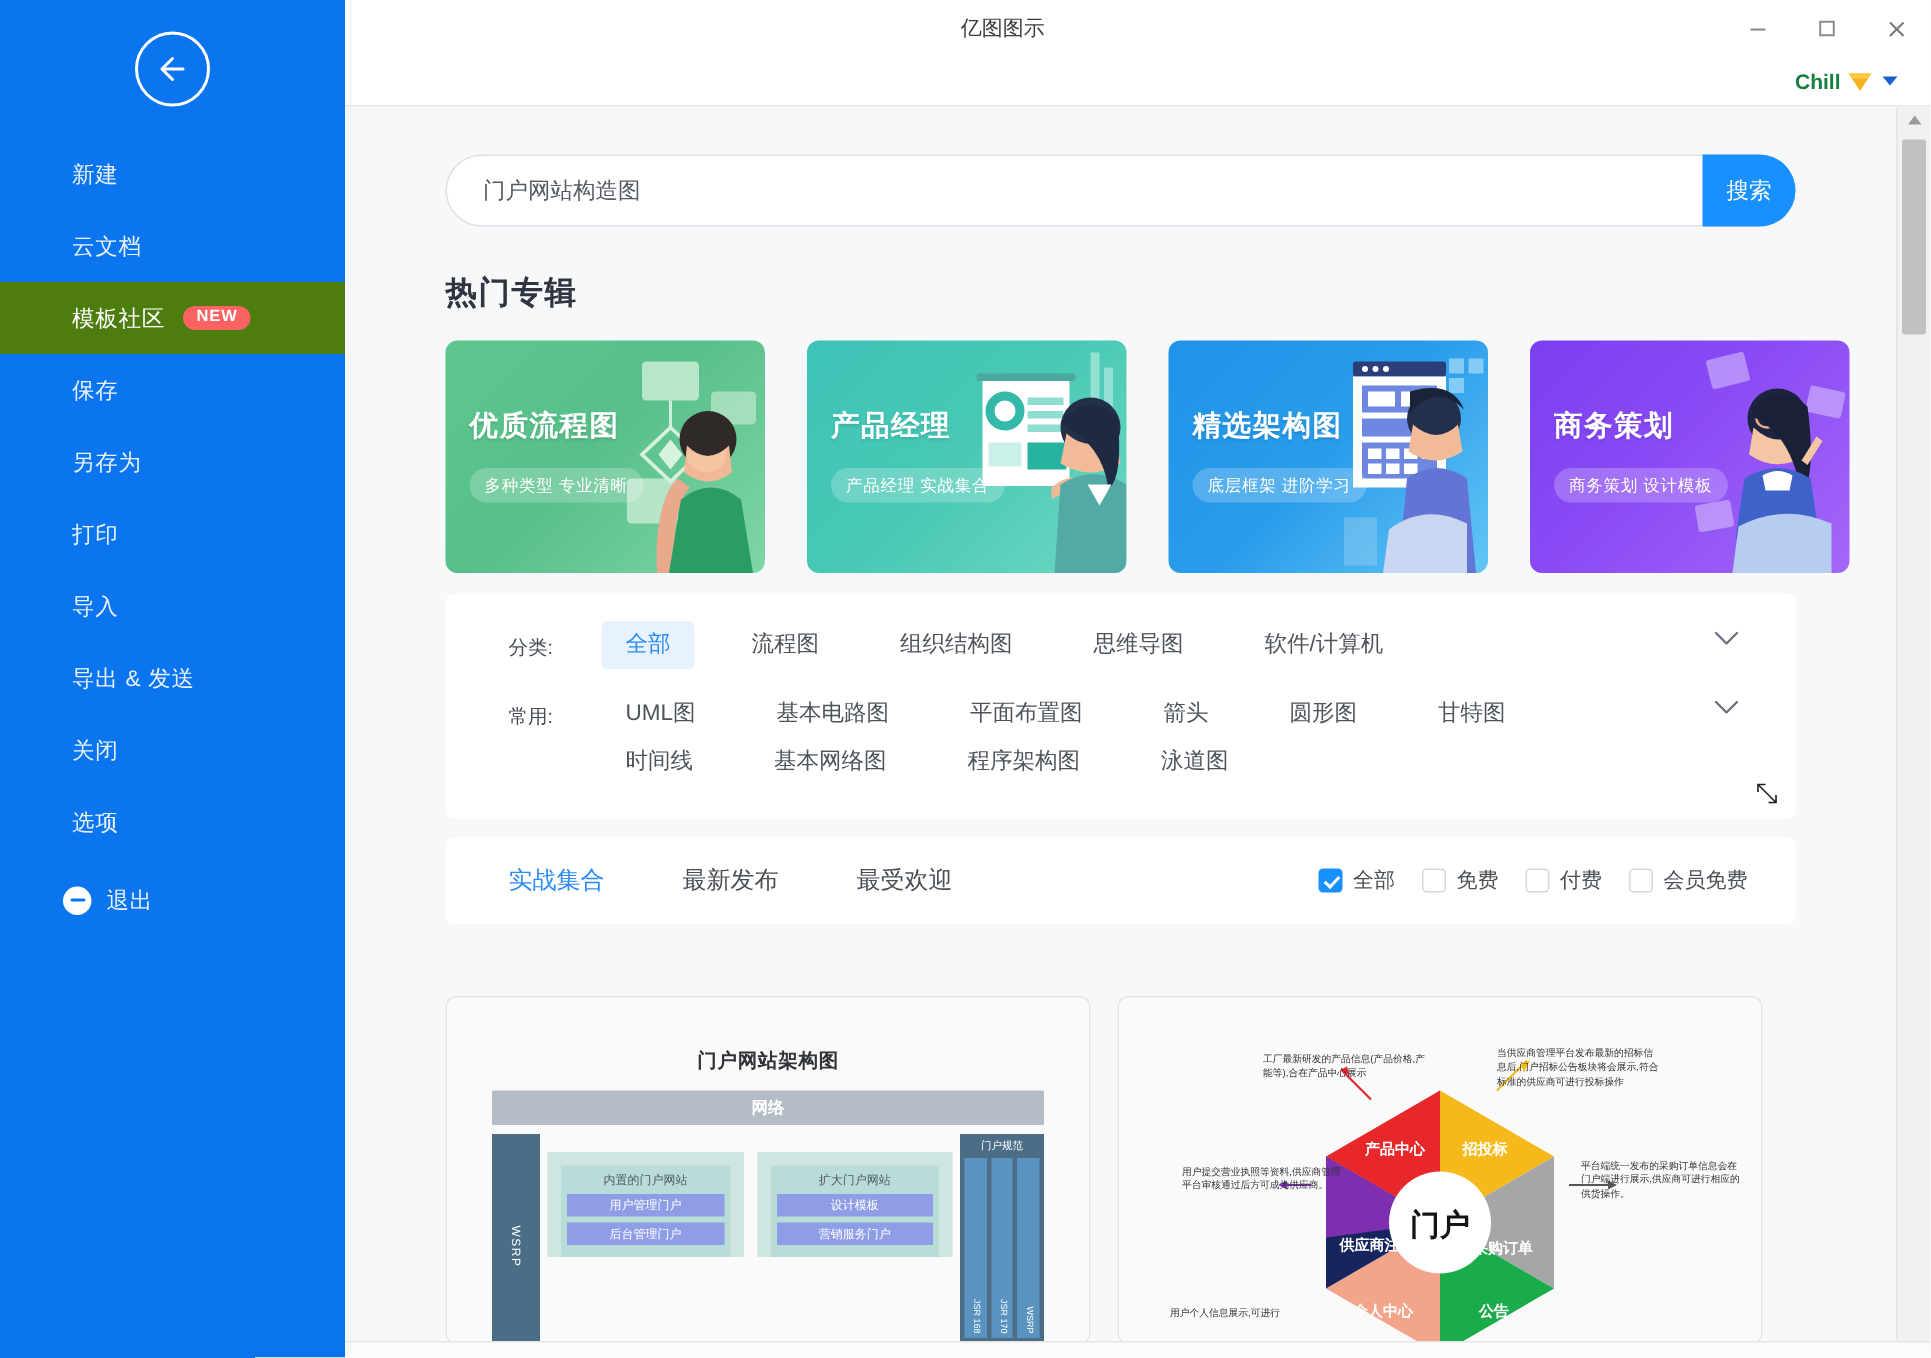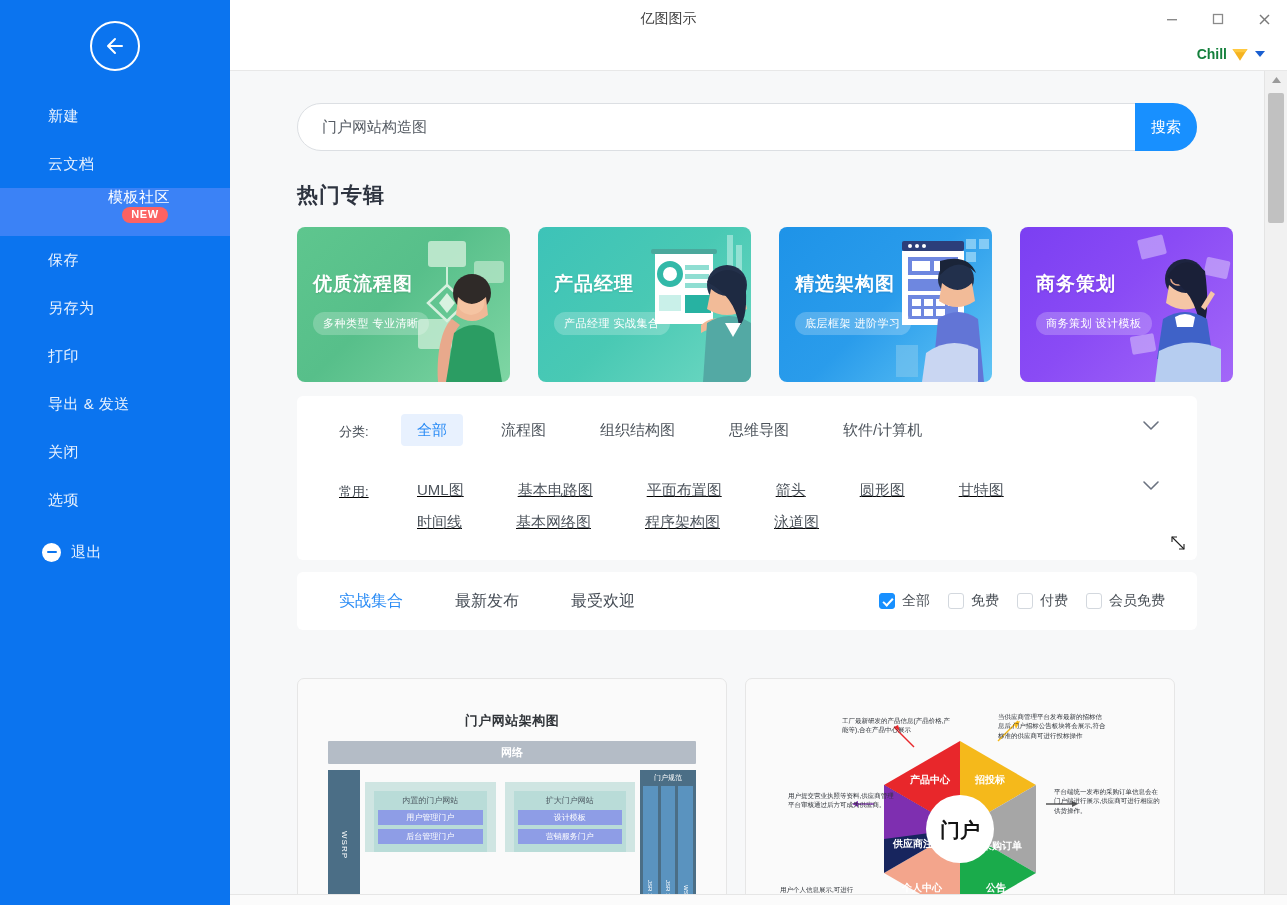--- a/index.html
+++ b/index.html
@@ -52,23 +52,22 @@
     height: 48px;
     display: flex;
     align-items: center;
     padding-left: 48px;
     color: #e9f2fe;
     font-size: 15px;
     cursor: pointer;
     letter-spacing: 0.5px;
   }
   .nav-item.active {
-    background: #3b82f6;
+    background: #4d7c0f;
     color: #ffffff;
-    flex-direction: column;
   }
   .badge-new {
     margin-left: 12px;
     background: #fc6262;
     color: #ffffff;
     font-size: 11px;
     font-weight: bold;
     border-radius: 9px;
     padding: 2px 9px 3px 9px;
     line-height: 1;
@@ -324,21 +323,21 @@
   }
   .fexp {
     width: 36px;
     flex: 0 0 36px;
     display: flex;
     align-items: flex-start;
     justify-content: center;
     padding-top: 6px;
     cursor: pointer;
   }
-  .row2 { margin-top: 16px; text-decoration: underline; }
+  .row2 { margin-top: 2px; }
   .resize-handle {
     position: absolute;
     right: 10px;
     bottom: 8px;
     width: 18px;
     height: 18px;
     cursor: nwse-resize;
   }
 
   
@@ -520,20 +519,23 @@
       <span class="badge-new">NEW</span>
     </div>
     <div class="nav-item">
       <span>保存</span>
     </div>
     <div class="nav-item">
       <span>另存为</span>
     </div>
     <div class="nav-item">
       <span>打印</span>
+    </div>
+    <div class="nav-item">
+      <span>导入</span>
     </div>
     <div class="nav-item">
       <span>导出 &amp; 发送</span>
     </div>
     <div class="nav-item">
       <span>关闭</span>
     </div>
     <div class="nav-item">
       <span>选项</span>
     </div>

